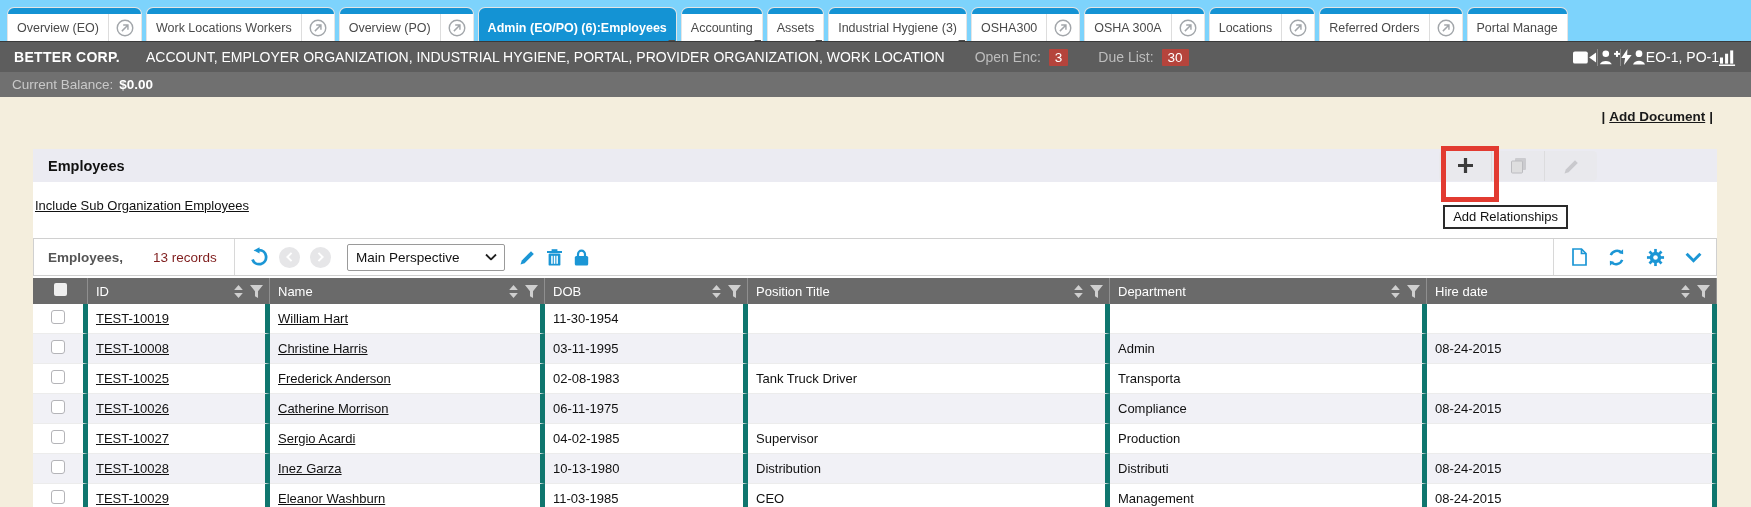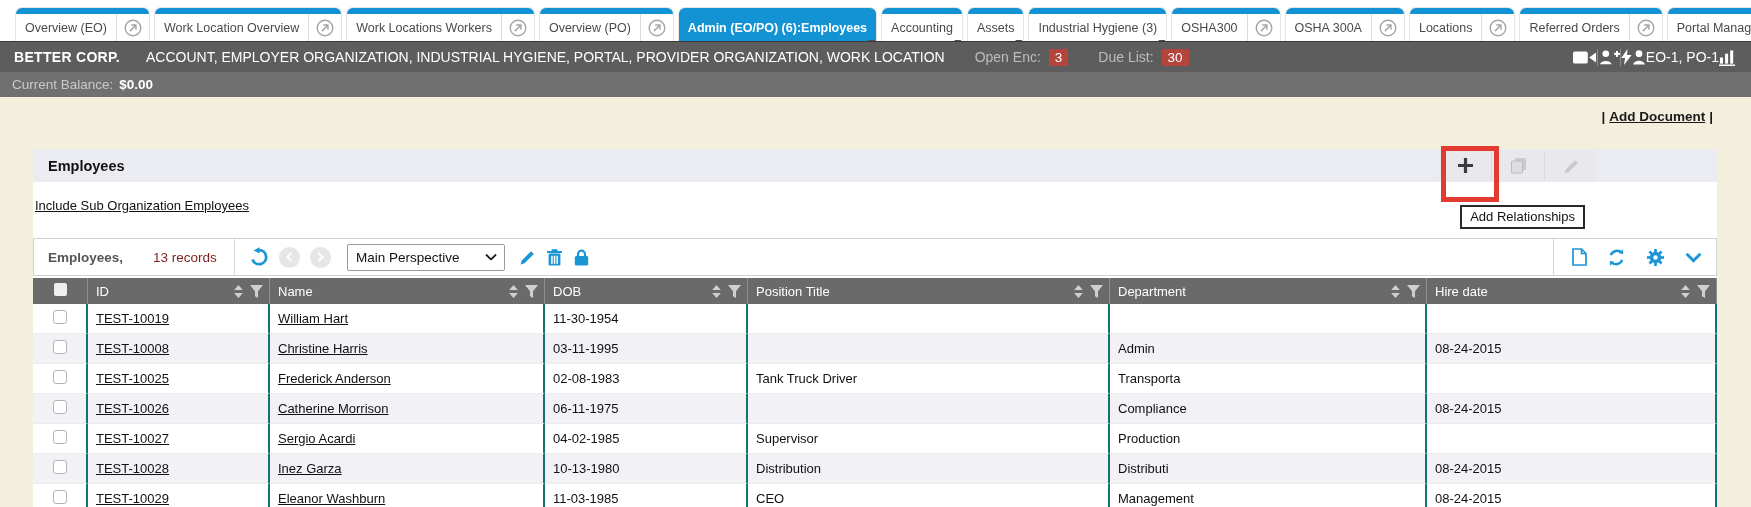--- a/index.html
+++ b/index.html
@@ -2,22 +2,22 @@
 <html><head>
 <meta charset="utf-8">
 <style>
   html,body{margin:0;padding:0;}
   body{
     width:1751px;height:507px;overflow:hidden;position:relative;
     font-family:"Liberation Sans",sans-serif;background:#f4eedd;
   }
   
   .tab-bar{
-    height:41px;background:#ffffff;border-bottom:1px solid #3a3a3a;
-    display:flex;align-items:flex-end;gap:6px;padding-left:16px;
+    height:41px;background:#7dd3fc;border-bottom:1px solid #3a3a3a;
+    display:flex;align-items:flex-end;gap:6px;padding-left:8px;
     position:relative;z-index:3;overflow:hidden;white-space:nowrap;
   }
   .tab{
     display:flex;align-items:center;height:27px;background:#fff;
     border-top:6px solid #1493d4;border-radius:6px 6px 0 0;
     box-shadow:0 0 0 1px #e4e4e4;position:relative;flex:0 0 auto;cursor:pointer;
   }
   .tab-label{padding:0 9px;font-size:12.5px;color:#4a4a4a;}
   .tab-open{border-left:1px solid #ddd;padding:0 7px;display:flex;align-items:center;height:100%;}
   .tab.active{background:#1493d4;border-top-color:#1493d4;}
@@ -48,21 +48,21 @@
   .pipe{margin:0 4px;text-decoration:none;}
   
   .panel{margin:20px 34px 0 33px;width:1684px;background:#fff;position:relative;height:360px;}
   .panel-header{height:33px;background:#ebebf2;display:flex;align-items:center;}
   .panel-title{font-size:14.5px;font-weight:bold;color:#111;padding-left:15px;}
   .hdr-actions{margin-left:auto;margin-right:120px;height:30px;background:#e9e9ed;border-radius:4px;display:flex;}
   .action-slot{width:52px;display:flex;align-items:center;justify-content:center;position:relative;cursor:pointer;}
   .action-slot + .action-slot{border-left:1px solid #dcdcde;}
   .red-box{position:absolute;left:2px;right:-8px;top:-5px;bottom:-21px;border:5px solid #e23b31;pointer-events:none;z-index:6;}
   .tooltip{
-    position:absolute;top:56px;right:132px;background:#fff;border:2px solid #2a2a2a;
+    position:absolute;top:56px;right:149px;background:#fff;border:2px solid #2a2a2a;
     padding:2px 8px 3px 8px;font-size:13px;color:#111;z-index:5;white-space:nowrap;
   }
   .include-link{display:inline-block;margin:16px 0 0 2px;font-size:13px;color:#111;text-decoration:underline;cursor:pointer;}
   
   .grid-toolbar{
     margin-top:24px;height:38px;border:1px solid #d0d0d0;box-sizing:border-box;
     display:flex;align-items:center;background:#fff;
   }
   .gt-title{width:172px;padding:0 14px;border-right:1px solid #d8d8d8;height:100%;display:flex;align-items:center;font-size:13.5px;color:#555;gap:25px;}
   .gt-title b{color:#555;margin-right:5px;}
@@ -83,21 +83,21 @@
   table{margin-top:2px;border-collapse:separate;border-spacing:0;table-layout:fixed;width:1684px;}
   thead th{
     background:#6a6a6a;color:#fff;font-weight:normal;font-size:13px;height:26px;
     text-align:left;padding:0 6px 0 8px;border-right:1px solid #8f8f8f;
   }
   th.c-cbh{text-align:center;padding:0;}
   .th-inner{display:flex;align-items:center;justify-content:space-between;}
   .th-icons{display:flex;align-items:center;gap:7px;}
   tbody td{
     height:29px;font-size:13px;color:#111;padding:0 8px;background:#fff;
-    border-bottom:1px solid #ececec;border-right:2px solid #0f766e;
+    border-bottom:1px solid #ececec;border-right:5px solid #0f766e;
     white-space:nowrap;overflow:hidden;
   }
   tbody tr.alt td{background:#f1f1f6;}
   td.c-cbd{text-align:center;padding:0;}
   .cell-link{color:#111;text-decoration:underline;cursor:pointer;}
   .cb{width:14px;height:14px;border:1.5px solid #b4b4b8;border-radius:3px;display:inline-block;background:#fff;box-sizing:border-box;cursor:pointer;}
   .cb-h{width:13px;height:13px;background:#efefef;border-radius:2px;display:inline-block;cursor:pointer;}
 </style>
 </head>
 <body>
@@ -106,29 +106,20 @@
   <div class="tab">
     <span class="tab-label">Overview (EO)</span>
     <span class="tab-open">
       <svg viewBox="0 0 19 19" width="18" height="18">
         <circle cx="9.5" cy="9.5" r="8.2" fill="none" stroke="#a2a6aa" stroke-width="1.5"></circle>
         <path d="M6.2 12.8 L12.4 6.6 M7.6 6.4 H12.6 V11.4" stroke="#a2a6aa" stroke-width="1.5" fill="none"></path>
       </svg>
     </span>
   </div>
 
-  <div class="tab">
-    <span class="tab-label">Work Location Overview</span>
-    <span class="tab-open">
-      <svg viewBox="0 0 19 19" width="18" height="18">
-        <circle cx="9.5" cy="9.5" r="8.2" fill="none" stroke="#a2a6aa" stroke-width="1.5"></circle>
-        <path d="M6.2 12.8 L12.4 6.6 M7.6 6.4 H12.6 V11.4" stroke="#a2a6aa" stroke-width="1.5" fill="none"></path>
-      </svg>
-    </span>
-  </div>
 
   <div class="tab">
     <span class="tab-label">Work Locations Workers</span>
     <span class="tab-open">
       <svg viewBox="0 0 19 19" width="18" height="18">
         <circle cx="9.5" cy="9.5" r="8.2" fill="none" stroke="#a2a6aa" stroke-width="1.5"></circle>
         <path d="M6.2 12.8 L12.4 6.6 M7.6 6.4 H12.6 V11.4" stroke="#a2a6aa" stroke-width="1.5" fill="none"></path>
       </svg>
     </span>
   </div>

